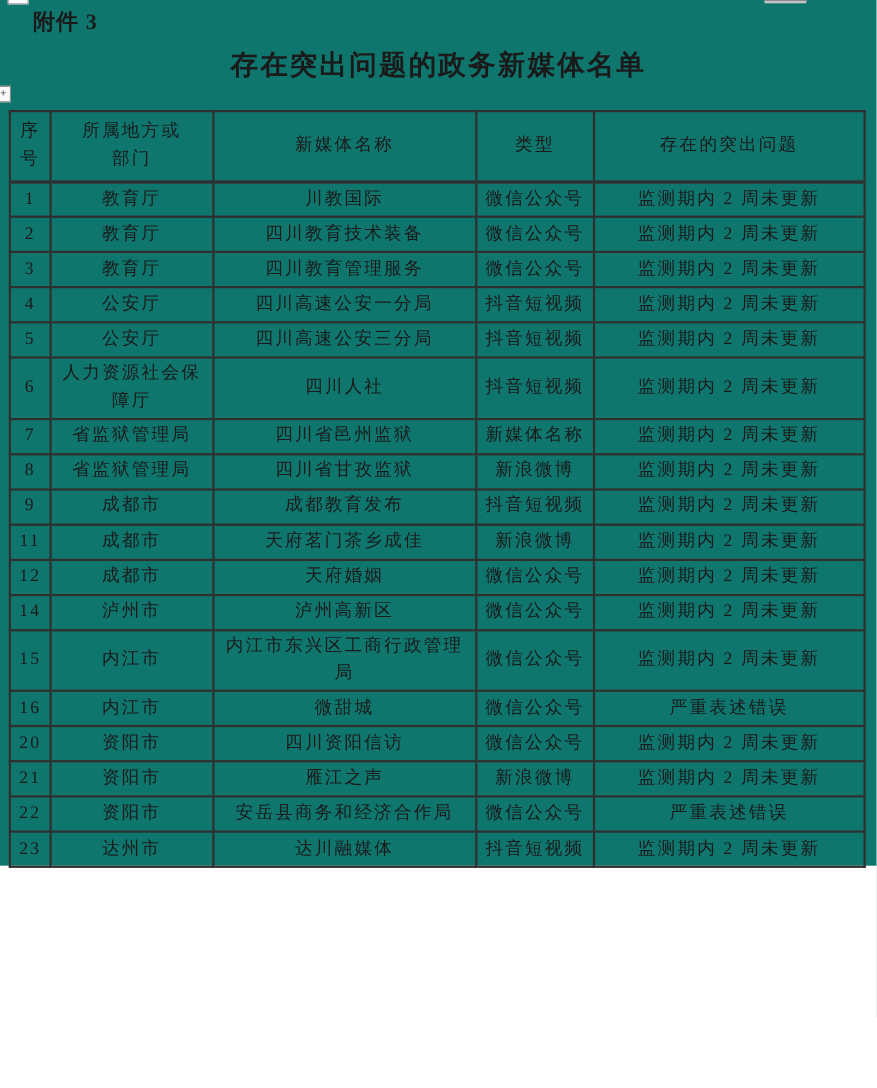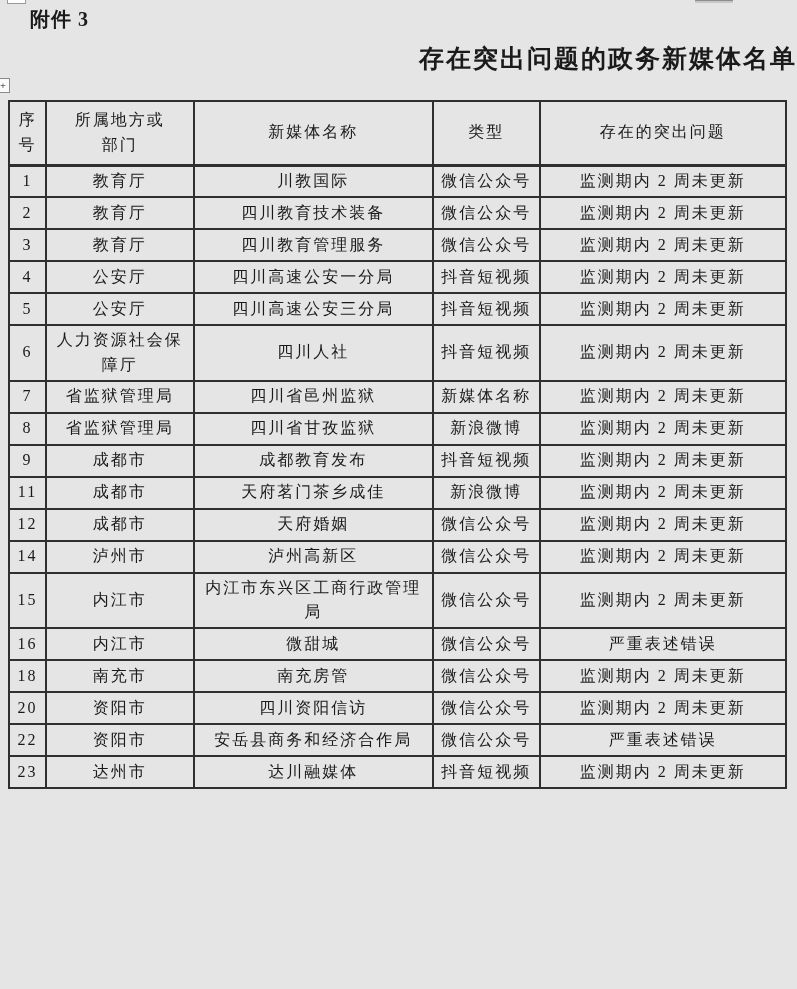--- a/index.html
+++ b/index.html
@@ -3,42 +3,42 @@
 <meta charset="utf-8">
 <style>
   * { margin: 0; padding: 0; box-sizing: border-box; }
   html, body {
     width: 797px; height: 989px;
     background: #ffffff;
     font-family: "Liberation Serif", "DejaVu Serif", serif;
     color: #1a1a1a;
     overflow: hidden;
   }
-  .page { position: relative; width: 797px; height: 989px; background: #e5e5e5; }
+  .page { position: relative; width: 797px; height: 787px; background: #0f766e; }
 
   
   .frag-tl {
     position: absolute; left: 7px; top: -2px;
     width: 19px; height: 6px;
     background: #fdfdfd; border: 1px solid #9a9a9a;
   }
   .frag-tr {
     position: absolute; left: 695px; top: 0;
     width: 38px; height: 3px;
     background: #c7c7c7; border-top: 1px solid #8d8d8d;
   }
 
   .attachment {
     position: absolute; left: 30px; top: 6px;
     font-size: 20px; font-weight: bold; letter-spacing: 1px;
   }
 
   .title {
     position: absolute; left: 0; top: 42px; width: 797px;
-    text-align: right;
+    text-align: center;
     font-family: Liberation Sans, sans-serif;
     font-size: 25px; font-weight: bold; letter-spacing: 2px;
   }
 
   
   .handle {
     position: absolute; left: -4px; top: 78px;
     width: 14px; height: 15px;
     background: #fafafa; border: 1px solid #8a8a8a;
     font-family: "DejaVu Sans Mono", monospace;
@@ -201,34 +201,34 @@
           <td>监测期内 2 周未更新</td>
         </tr>
         <tr>
           <td>16</td>
           <td>内江市</td>
           <td>微甜城</td>
           <td>微信公众号</td>
           <td>严重表述错误</td>
         </tr>
         <tr>
-          <td>18</td>
-          <td>南充市</td>
-          <td>南充房管</td>
-          <td>微信公众号</td>
-          <td>监测期内 2 周未更新</td>
-        </tr>
-        <tr>
           <td>20</td>
           <td>资阳市</td>
           <td>四川资阳信访</td>
           <td>微信公众号</td>
           <td>监测期内 2 周未更新</td>
         </tr>
         <tr>
+          <td>21</td>
+          <td>资阳市</td>
+          <td>雁江之声</td>
+          <td>新浪微博</td>
+          <td>监测期内 2 周未更新</td>
+        </tr>
+        <tr>
           <td>22</td>
           <td>资阳市</td>
           <td>安岳县商务和经济合作局</td>
           <td>微信公众号</td>
           <td>严重表述错误</td>
         </tr>
         <tr>
           <td>23</td>
           <td>达州市</td>
           <td>达川融媒体</td>

